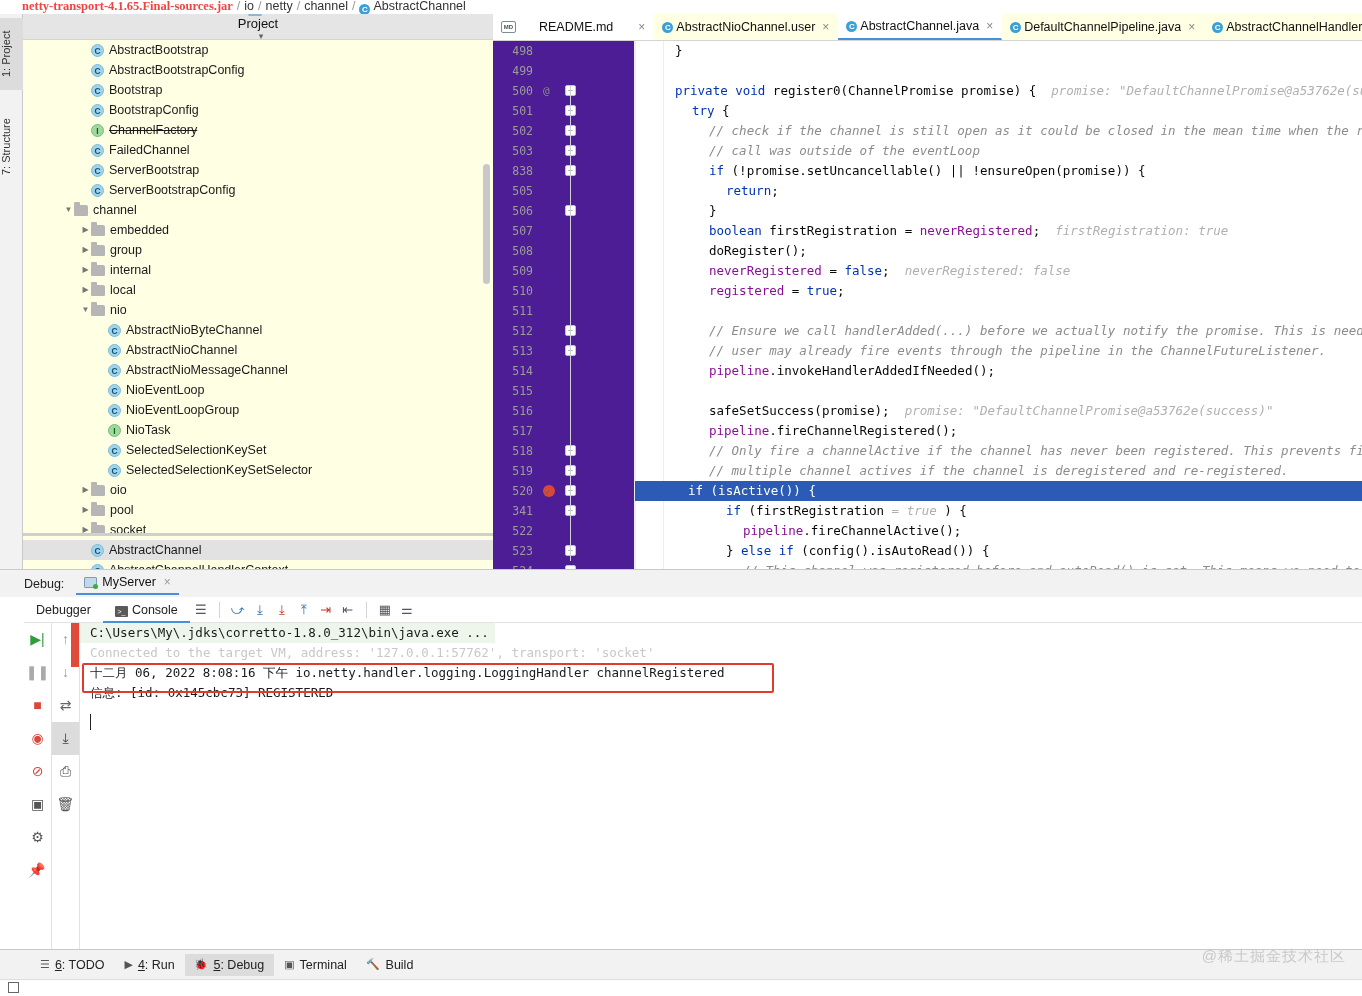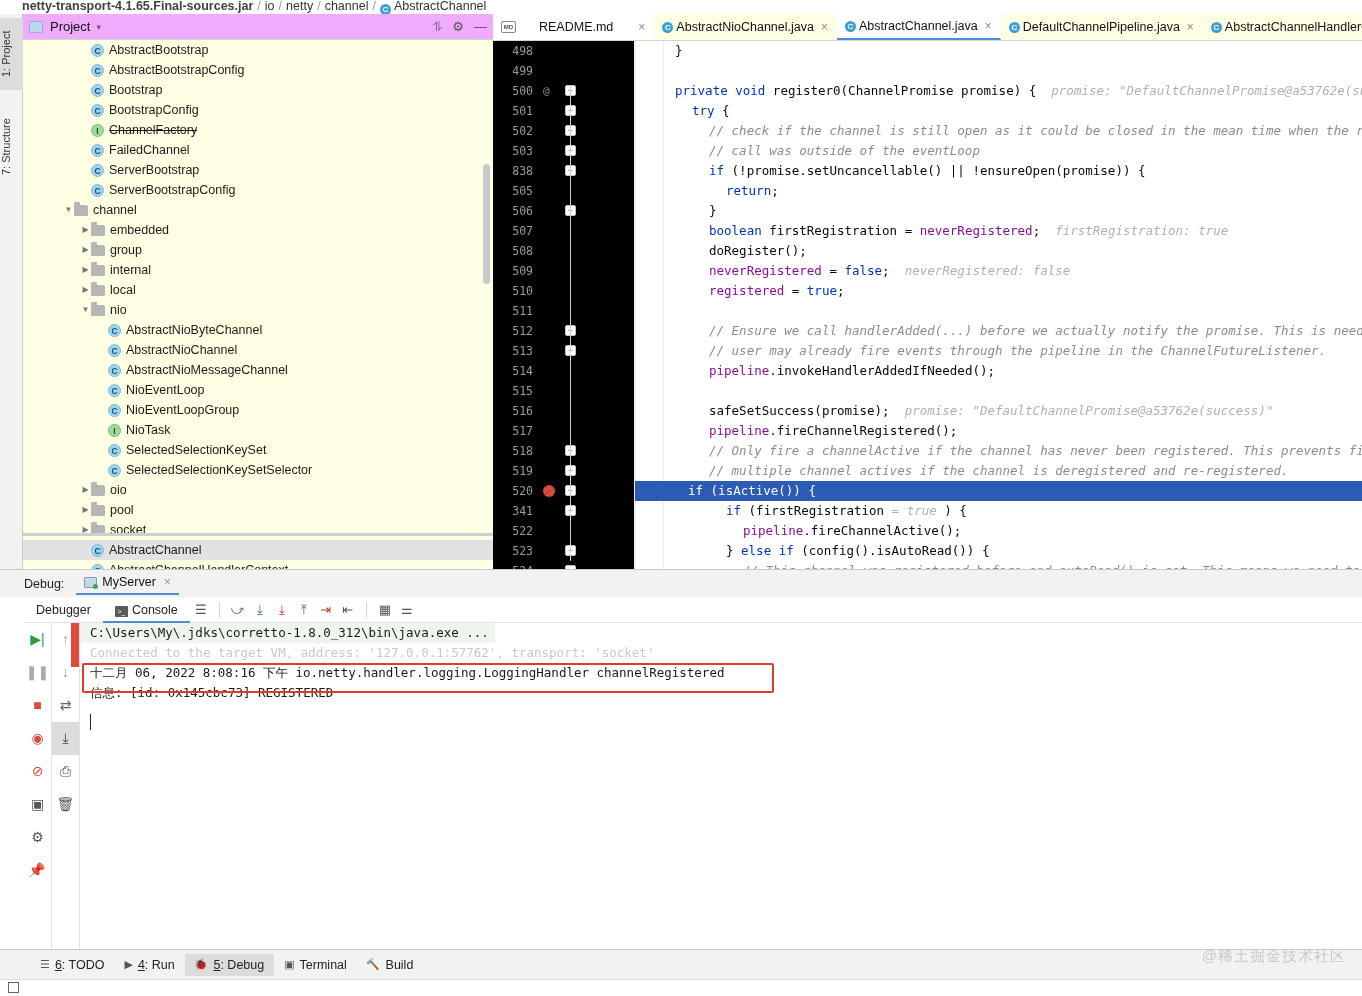--- a/index.html
+++ b/index.html
@@ -16,21 +16,21 @@
 
   
   .titlestrip {
     position: absolute; left: 0; top: 0; width: 1362px; height: 14px;
     background: #ffffff; overflow: hidden;
     white-space: nowrap;
     font-size: 12.5px;
     padding-left: 22px;
     line-height: 12px;
   }
-  .titlestrip .jar { font-weight: bold; color: #404040; }
+  .titlestrip .jar { font-weight: bold; color: #ef4444; font-family: Liberation Serif, serif; }
   .titlestrip .sep { color: #9a9a9a; padding: 0 4px; font-weight: normal;}
   .titlestrip .crumb { color: #333; }
   .cicon {
     display:inline-block; width:11px; height:11px; border-radius:50%;
     background:#3c9fd6; color:#fff; font-size:8px; line-height:11px;
     text-align:center; vertical-align:-2px; margin-right:3px; font-weight:bold;
   }
 
   
   .leftstrip {
@@ -47,22 +47,22 @@
   }
   .vtab.active { background:#dcdcdc; }
 
   
   .projectpanel {
     position:absolute; left:23px; top:14px; width:470px; height:555px;
     background:#ffffe4; border-right:1px solid #c9c9c9;
   }
   .projheader {
     position:absolute; left:0; top:0; width:470px; height:26px;
-    background:#f0abfc; border-bottom:1px solid #d4d4d4;
-    display:flex; align-items:center; padding:0 6px;
+    background:#e5e5e5; border-bottom:1px solid #d4d4d4;
+    display:flex; align-items:center; padding:0 6px;flex-direction:column;
   }
   .projheader .pi {
     width:14px;height:12px;background:#bcd6ee;border:1px solid #8fb4d4;
     margin-right:7px; border-radius:1px;
   }
   .projheader .ptitle { font-size:13px; color:#111; }
   .projheader .carat { margin-left:6px; color:#666; font-size:9px;}
   .projheader .spacer { flex:1; }
   .hicon { margin-left:10px; color:#555; font-size:13px; cursor:default;}
 
@@ -133,21 +133,21 @@
     border-radius:2px; background:#fff; color:#46535c; font-size:6px;
     line-height:11px; text-align:center; font-weight:bold;
   }
 
   .codearea {
     position:absolute; left:0; top:27px; width:869px; height:528px;
     background:#ffffff; overflow:hidden;
   }
   .gutter {
     position:absolute; left:0; top:0; width:142px; height:528px;
-    background:#000000; border-right:1px solid #ececec;
+    background:#4c1d95; border-right:1px solid #ececec;
   }
   .gline {
     position:absolute; left:0; width:142px; height:20px; line-height:20px;
     font-family:"DejaVu Sans Mono", monospace; font-size:11.5px;
     color:#9b9b9b;
   }
   .gnum { position:absolute; left:8px; width:32px; text-align:right; }
   .gat  { position:absolute; left:50px; color:#8a8a8a; font-size:11px;}
   .gfold{ position:absolute; left:72px; width:11px; height:11px; top:4px;
           border:1px solid #c3c3c3; background:#fff; border-radius:2px;
@@ -454,21 +454,21 @@
 
   <div class="editorwrap">
     <div class="tabbar" id="tabbar">
         <div class="etab white">
           <span class="mdicon">MD</span>
           <span>README.md</span>
           <span class="tclose">×</span>
         </div>
         <div class="etab">
           <span class="cicon">C</span>
-          <span>AbstractNioChannel.java</span>
+          <span>AbstractNioChannel.user</span>
           <span class="tclose">×</span>
         </div>
         <div class="etab active">
           <span class="cicon">C</span>
           <span>AbstractChannel.java</span>
           <span class="tclose">×</span>
         </div>
         <div class="etab">
           <span class="cicon">C</span>
           <span>DefaultChannelPipeline.java</span>

